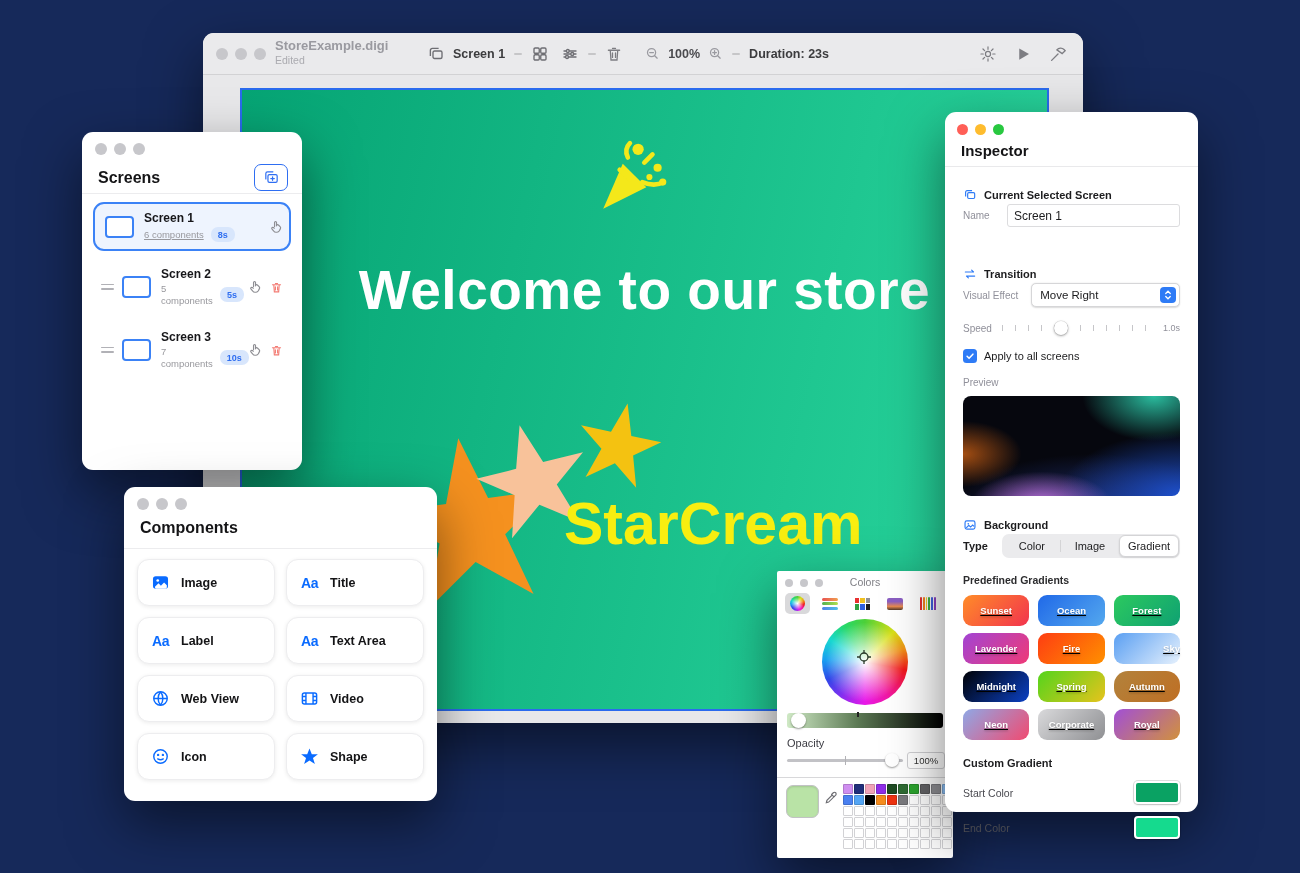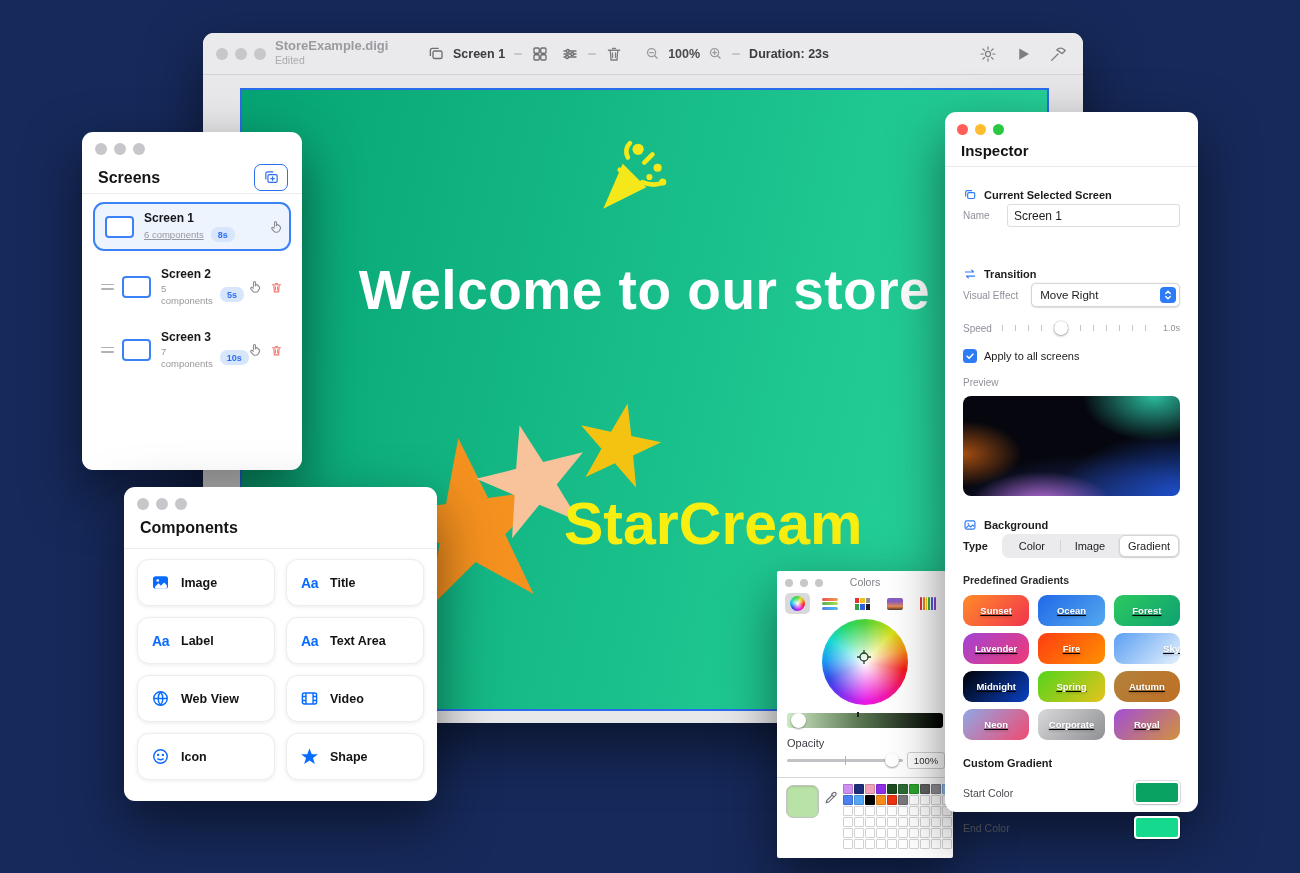--- a/index.html
+++ b/index.html
@@ -677,21 +677,21 @@
       <div id="gradients-grid">
           <div class="gpill" style="background: linear-gradient(135deg, rgb(255, 140, 40), rgb(242, 51, 78));">
       <span>Sunset</span>
           </div>
           <div class="gpill" style="background: linear-gradient(135deg, rgb(32, 105, 232), rgb(84, 168, 238));">
       <span>Ocean</span>
           </div>
           <div class="gpill" style="background: linear-gradient(135deg, rgb(44, 201, 95), rgb(15, 161, 114));">
       <span>Forest</span>
           </div>
-          <div class="gpill" style="background: linear-gradient(135deg, rgb(162, 68, 212), rgb(239, 58, 119)); border-radius: 12px;">
+          <div class="gpill" style="background: linear-gradient(135deg, rgb(162, 68, 212), rgb(239, 58, 119));">
       <span>Lavender</span>
           </div>
           <div class="gpill" style="background: linear-gradient(135deg, rgb(254, 61, 18), rgb(255, 144, 0));">
       <span>Fire</span>
           </div>
           <div class="gpill" style="background: linear-gradient(135deg, rgb(90, 159, 242), rgb(230, 241, 253)); justify-content: flex-end;">
       <span>Sky</span>
           </div>
           <div class="gpill" style="background: linear-gradient(135deg, rgb(1, 2, 6), rgb(11, 65, 196));">
       <span>Midnight</span>

